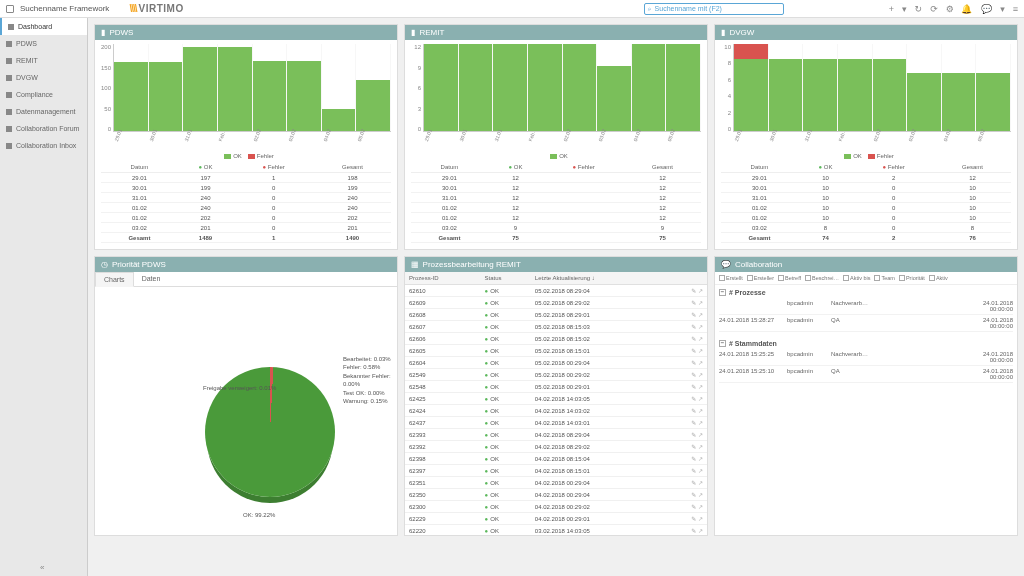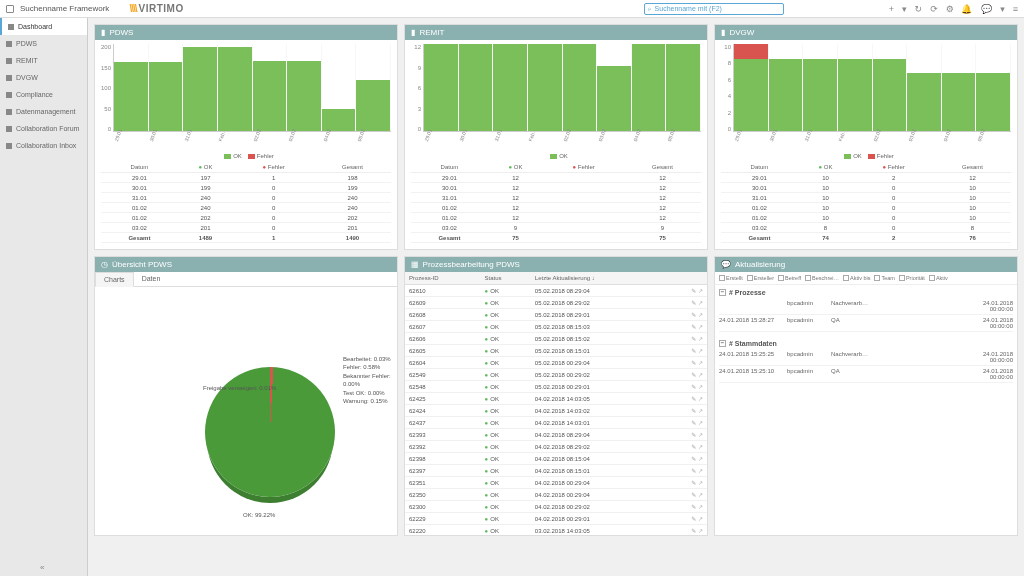--- a/index.html
+++ b/index.html
@@ -461,21 +461,21 @@
             </table>
           </div>
         </div>
       </div>
 
     <div class="row2">
 
       <div class="panel" style="flex:1;">
         <div class="panel-h">
             <span>◷</span>
-            <span>Übersicht PDWS</span>
+            <span>Priorität PDWS</span>
           </div>
         <div class="pie-tabs">
           <div class="pie-tab active">Charts</div>
           <div class="pie-tab">Daten</div>
         </div>
         <div class="pie-body">
           <div class="pie"></div>
           <div class="pie-label-left">Freigabe verweigert: 0.01%</div>
           <div class="pie-label-main">OK: 99.22%</div>
           <div class="pie-labels-right" id="pie-right">
@@ -484,21 +484,21 @@
               <div>Bekannter Fehler: 0.00%</div>
               <div>Test OK: 0.00%</div>
               <div>Warnung: 0.15%</div>
             </div>
         </div>
       </div>
 
       <div class="panel" style="flex:1;">
         <div class="panel-h">
             <span>▦</span>
-            <span>Prozessbearbeitung PDWS</span>
+            <span>Prozessbearbeitung REMIT</span>
           </div>
         <div class="proc-scroll">
           <table class="proc-table">
             <thead>
                 <tr id="proc-head">
                   <th>Prozess-ID</th>
                   <th>Status</th>
                   <th>Letzte Aktualisierung ↓</th>
                   <th></th>
                 </tr>
@@ -631,21 +631,21 @@
                   <td class="act"><span>✎</span> <span>↗</span></td>
                 </tr>
               </tbody>
           </table>
         </div>
       </div>
 
       <div class="panel" style="flex:1;">
         <div class="panel-h">
             <span>💬</span>
-            <span>Aktualisierung</span>
+            <span>Collaboration</span>
           </div>
         <div class="collab-head" id="collab-filters">
             <span><span class="cb"></span>Erstellt</span>
             <span><span class="cb"></span>Ersteller</span>
             <span><span class="cb"></span>Betreff</span>
             <span><span class="cb"></span>Beschrei…</span>
             <span><span class="cb"></span>Aktiv bis</span>
             <span><span class="cb"></span>Team</span>
             <span><span class="cb"></span>Priorität</span>
             <span><span class="cb"></span>Aktiv</span>

